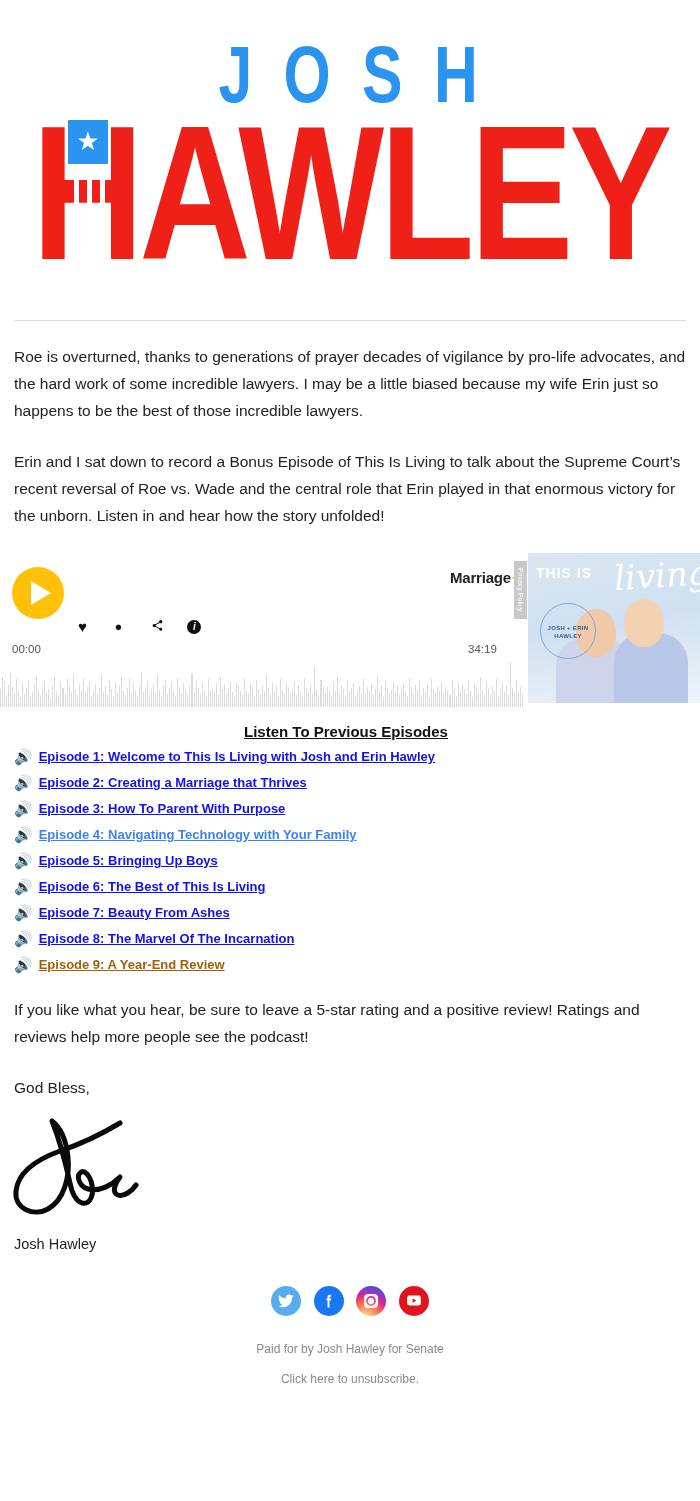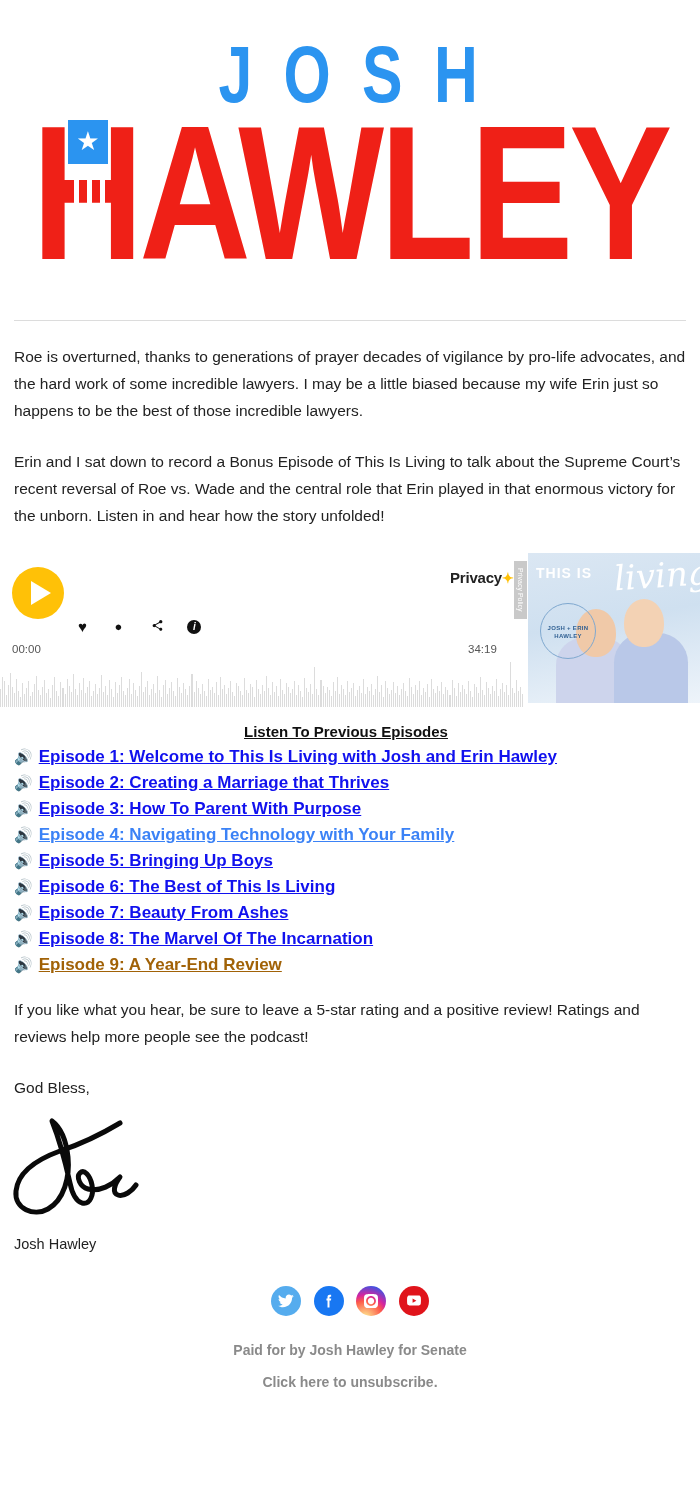--- a/index.html
+++ b/index.html
@@ -176,21 +176,21 @@
 
   
   .eps { padding:10px 22px 0 14px; }
   .eps-head {
     text-align:center; font-weight:700; font-size:15px;
     color:#111; text-decoration:underline; margin-bottom:6px;
   }
   .ep-item { display:flex; align-items:center; margin:0 0 4px 0; }
   .ep-ico { font-size:15px; margin-right:6px; line-height:22px; }
   .ep-link {
-    color:#1111ee; font-weight:700; font-size:17px;
+    color:#1111ee; font-weight:700; font-size:13px;
     text-decoration:underline; line-height:22px; cursor:pointer;
   }
 
   
   .closing { padding:16px 14px 0 14px; }
   .sign-svg { margin:14px 0 0 8px; display:block; }
   .sign-name { padding:0 14px; font-size:14.5px; color:#222; margin-top:6px; }
 
   
   .social { text-align:center; margin-top:34px; }
@@ -199,21 +199,21 @@
     margin:0 4px; position:relative; vertical-align:middle; cursor:pointer;
   }
   .s-tw { background:#55acee; }
   .s-fb { background:#1877f2; }
   .s-ig { background:radial-gradient(circle at 30% 107%,#fdf497 0%,#fd5949 45%,#d6249f 60%,#285AEB 90%); }
   .s-yt { background:#e0141b; }
   .social svg { position:absolute; left:50%; top:50%; transform:translate(-50%,-50%); fill:#fff; }
 
   
   .foot { text-align:center; margin-top:26px; }
-  .foot div { font-size:14px; color:#8a8a8a; margin-bottom:16px;font-weight:bold; }
+  .foot div { font-size:12px; color:#8a8a8a; margin-bottom:16px; }
 </style>
 </head>
 <body>
 
 <div class="logo-wrap">
   <div class="josh-row">JOSH</div>
   <div class="hawley-row">
     <span class="hawley-text">HAWLEY</span>
     <span class="flag-canton">
       <span class="flag-star">★</span>
@@ -233,21 +233,21 @@
 
 <div class="player">
   <div class="player-left">
 
     <div class="play-btn">
       <span class="play-tri"></span>
     </div>
 
 
     <div class="spreaker">
-      <span>Privacy</span><span class="star">✦</span>
+      <span>Marriage</span><span class="star">✦</span>
     </div>
 
     <div class="privacy-tab">Privacy Policy</div>
 
     <div class="act-icons">
       <span>♥</span>
       <span style="font-size:13px;">●</span>
       <span class="share-ico">
         <svg viewBox="0 0 24 24">
             <path d="M18 16.08c-.76 0-1.44.3-1.96.77L8.91 12.7c.05-.23.09-.46.09-.7s-.04-.47-.09-.7l7.05-4.11c.54.5 1.25.81 2.04.81 1.66 0 3-1.34 3-3s-1.34-3-3-3-3 1.34-3 3c0 .24.04.47.09.7L8.04 9.81C7.5 9.31 6.79 9 6 9c-1.66 0-3 1.34-3 3s1.34 3 3 3c.79 0 1.5-.31 2.04-.81l7.12 4.16c-.05.21-.08.43-.08.65 0 1.61 1.31 2.92 2.92 2.92s2.92-1.31 2.92-2.92-1.31-2.92-2.92-2.92z"></path>

